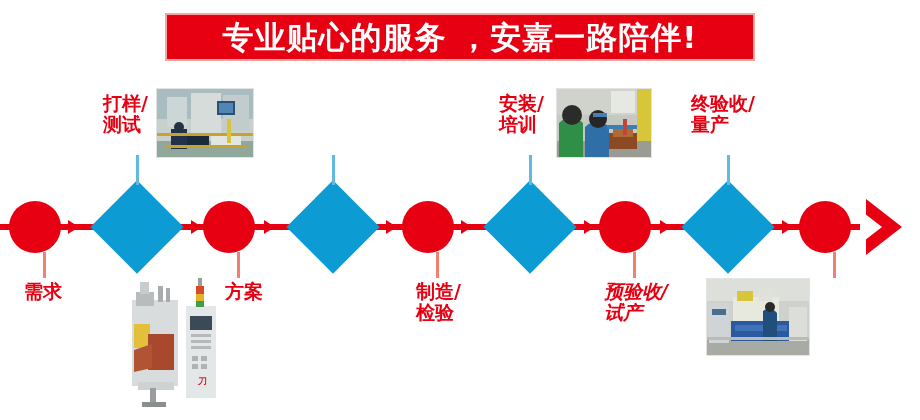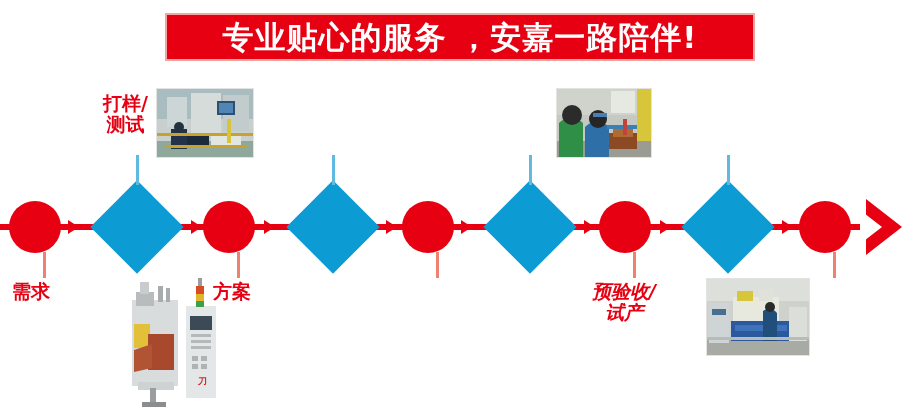--- a/index.html
+++ b/index.html
@@ -97,24 +97,24 @@
   }
 
   
   .label{
     position:absolute;
     color:#e60012;
     font-size:19px;
     font-weight:bold;
     line-height:21px;
     white-space:pre-line;
-    text-align:center;
+    text-align:left;
     font-family:"DejaVu Sans","Liberation Sans",sans-serif;
   }
-  .label-below{top:281px;}
+  .label-below{top:281px;margin-left:12px;}
   .label-above{top:93px;}
 
   
   .photo{
     position:absolute;
     overflow:hidden;
     background:#d8d8d8;
   }
   .photo-border{border:1px solid #e3e3e3;box-sizing:border-box;}
   .photo svg{display:block;}
@@ -242,28 +242,34 @@
 
   <div class="circle" style="left:203px;"></div>
   <div class="stem-down" style="left:237px;"></div>
   <div class="label label-below" style="left:213px;">方案</div>
 
   <div class="diamond" style="left:300px;"></div>
   <div class="stem-up" style="left:332px;"></div>
 
   <div class="circle" style="left:402px;"></div>
   <div class="stem-down" style="left:436px;"></div>
+  <div class="label label-below" style="left:404px;">制造/
+检验</div>
 
   <div class="diamond" style="left:497px;"></div>
   <div class="stem-up" style="left:529px;"></div>
+  <div class="label label-above" style="left:499px;">安装/
+培训</div>
 
   <div class="circle" style="left:599px;"></div>
   <div class="stem-down" style="left:633px;"></div>
   <div class="label label-below" style="left:592px;font-style:italic;">预验收/
 试产</div>
 
   <div class="diamond" style="left:695px;"></div>
   <div class="stem-up" style="left:727px;"></div>
+  <div class="label label-above" style="left:691px;">终验收/
+量产</div>
 
   <div class="circle" style="left:799px;"></div>
   <div class="stem-down" style="left:833px;"></div>
 
 </div>
 
 </body></html>

